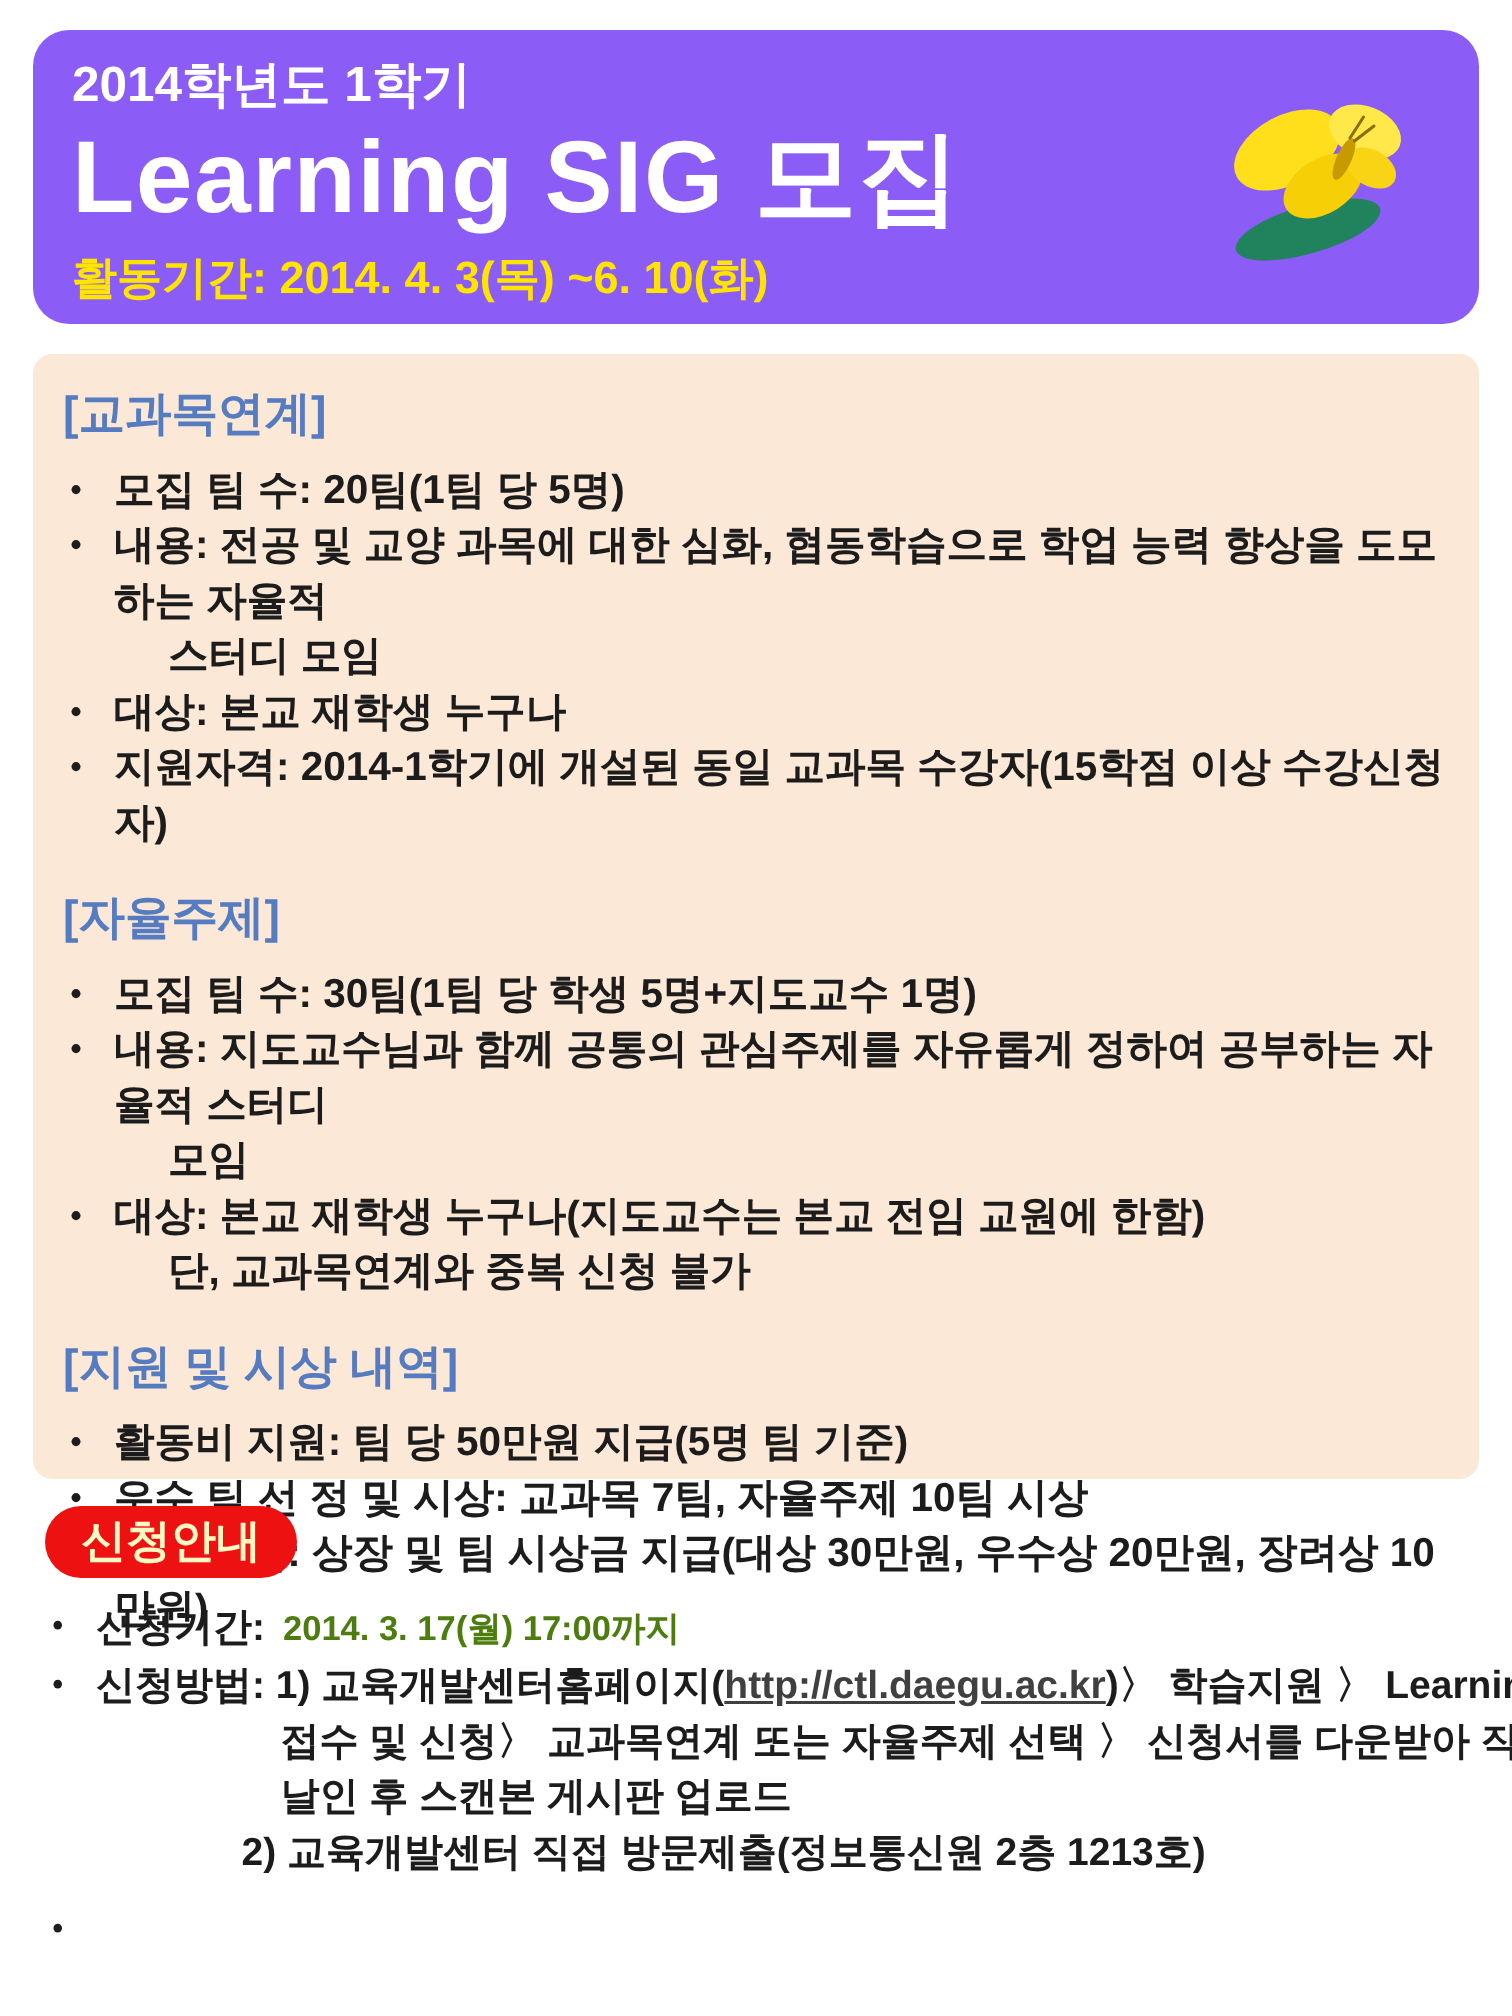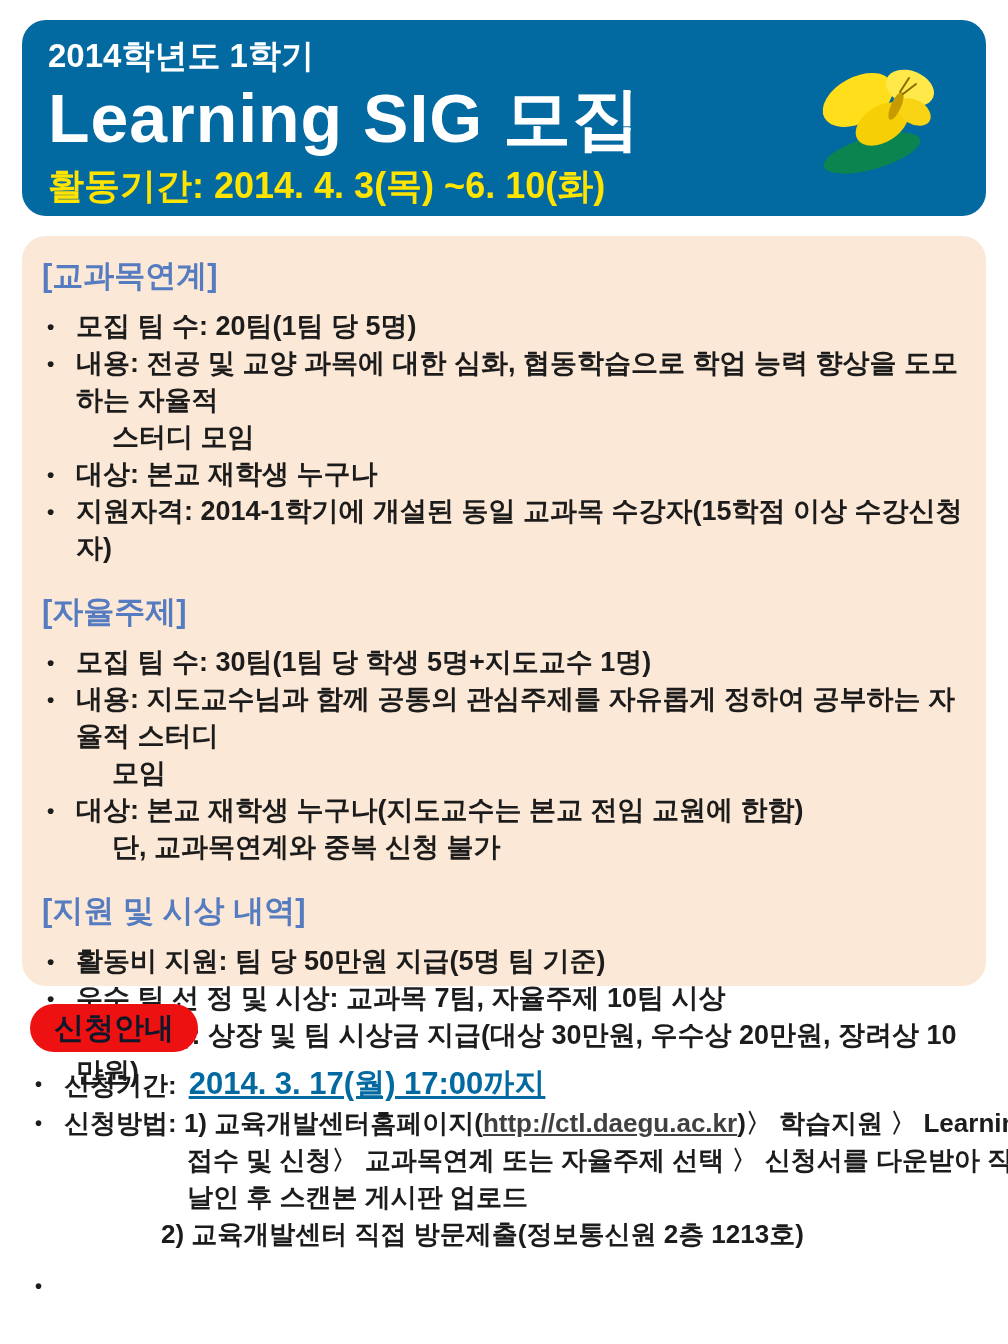--- a/index.html
+++ b/index.html
@@ -11,58 +11,58 @@
     background: #ffffff;
     font-family: "Liberation Sans", "DejaVu Sans", sans-serif;
     font-weight: 700;
     color: #1c1c1c;
   }
 
   
   .header {
     position: absolute; left: 22px; top: 20px;
     width: 964px; height: 196px;
-    background: #0369a1;
+    background: #8b5cf6;
     border-radius: 24px;
     padding: 16px 0 0 26px;
     color: #ffffff;
   }
   .header .sub    { font-size: 33px; line-height: 40px; }
   .header .title  { font-size: 68px; line-height: 80px; letter-spacing: 1px; margin-top: 2px; }
-  .header .period { font-size: 36px; line-height: 36px; color: #ffe400; margin-top: 10px; }
+  .header .period { font-size: 30px; line-height: 36px; color: #ffe400; margin-top: 10px; }
   .butterfly { position: absolute; right: 24px; top: 30px; width: 150px; height: 140px; }
 
   
   .panel {
     position: absolute; left: 22px; top: 236px;
     width: 964px; height: 750px;
     background: #fce8d6;
-    border-radius: 24px;
+    border-radius: 13px;
     padding: 22px 20px 0 20px;
   }
   .sec { margin: 0 0 27px 0; }
   .sec .hd { font-size: 31px; line-height: 36px; color: #557bc0; margin-bottom: 14px; }
   .ln  { position: relative; padding-left: 34px; font-size: 27px; line-height: 37px; }
   .ln .dot { position: absolute; left: 5px; top: 0; font-size: 21px; }
   .c1  { padding-left: 70px; }
   .c2  { padding-left: 78px; }
 
   
   .apply { position: absolute; left: 30px; top: 1004px; width: 966px; }
   .badge {
     display: inline-block;
-    background: #ee1111; color: #0f172a;
+    background: #ee1111; color: #fef9c3;
     font-size: 30px; line-height: 34px;
     padding: 7px 24px;
     border-radius: 24px;
   }
   .aln { position: relative; padding-left: 34px; font-size: 26px; line-height: 37px; white-space: nowrap; }
   .aln .dot { position: absolute; left: 5px; top: 0; font-size: 20px; }
   .period-line { margin-top: 12px; line-height: 40px; }
-  .period-val  { font-size: 31px; color: #0369a1; margin-left: 12px; text-decoration: underline; }
+  .period-val  { font-size: 23px; color: #4d7c0f; margin-left: 12px; }
   .link { color: #404040; text-decoration: underline; cursor: pointer; }
   .mcont  { padding-left: 157px; }
   .mcont3 { padding-left: 131px; }
   .contact-line { margin-top: 15px; }
 </style>
 </head>
 <body>
 
 <div class="header">
   <div class="sub">2014학년도 1학기</div>

